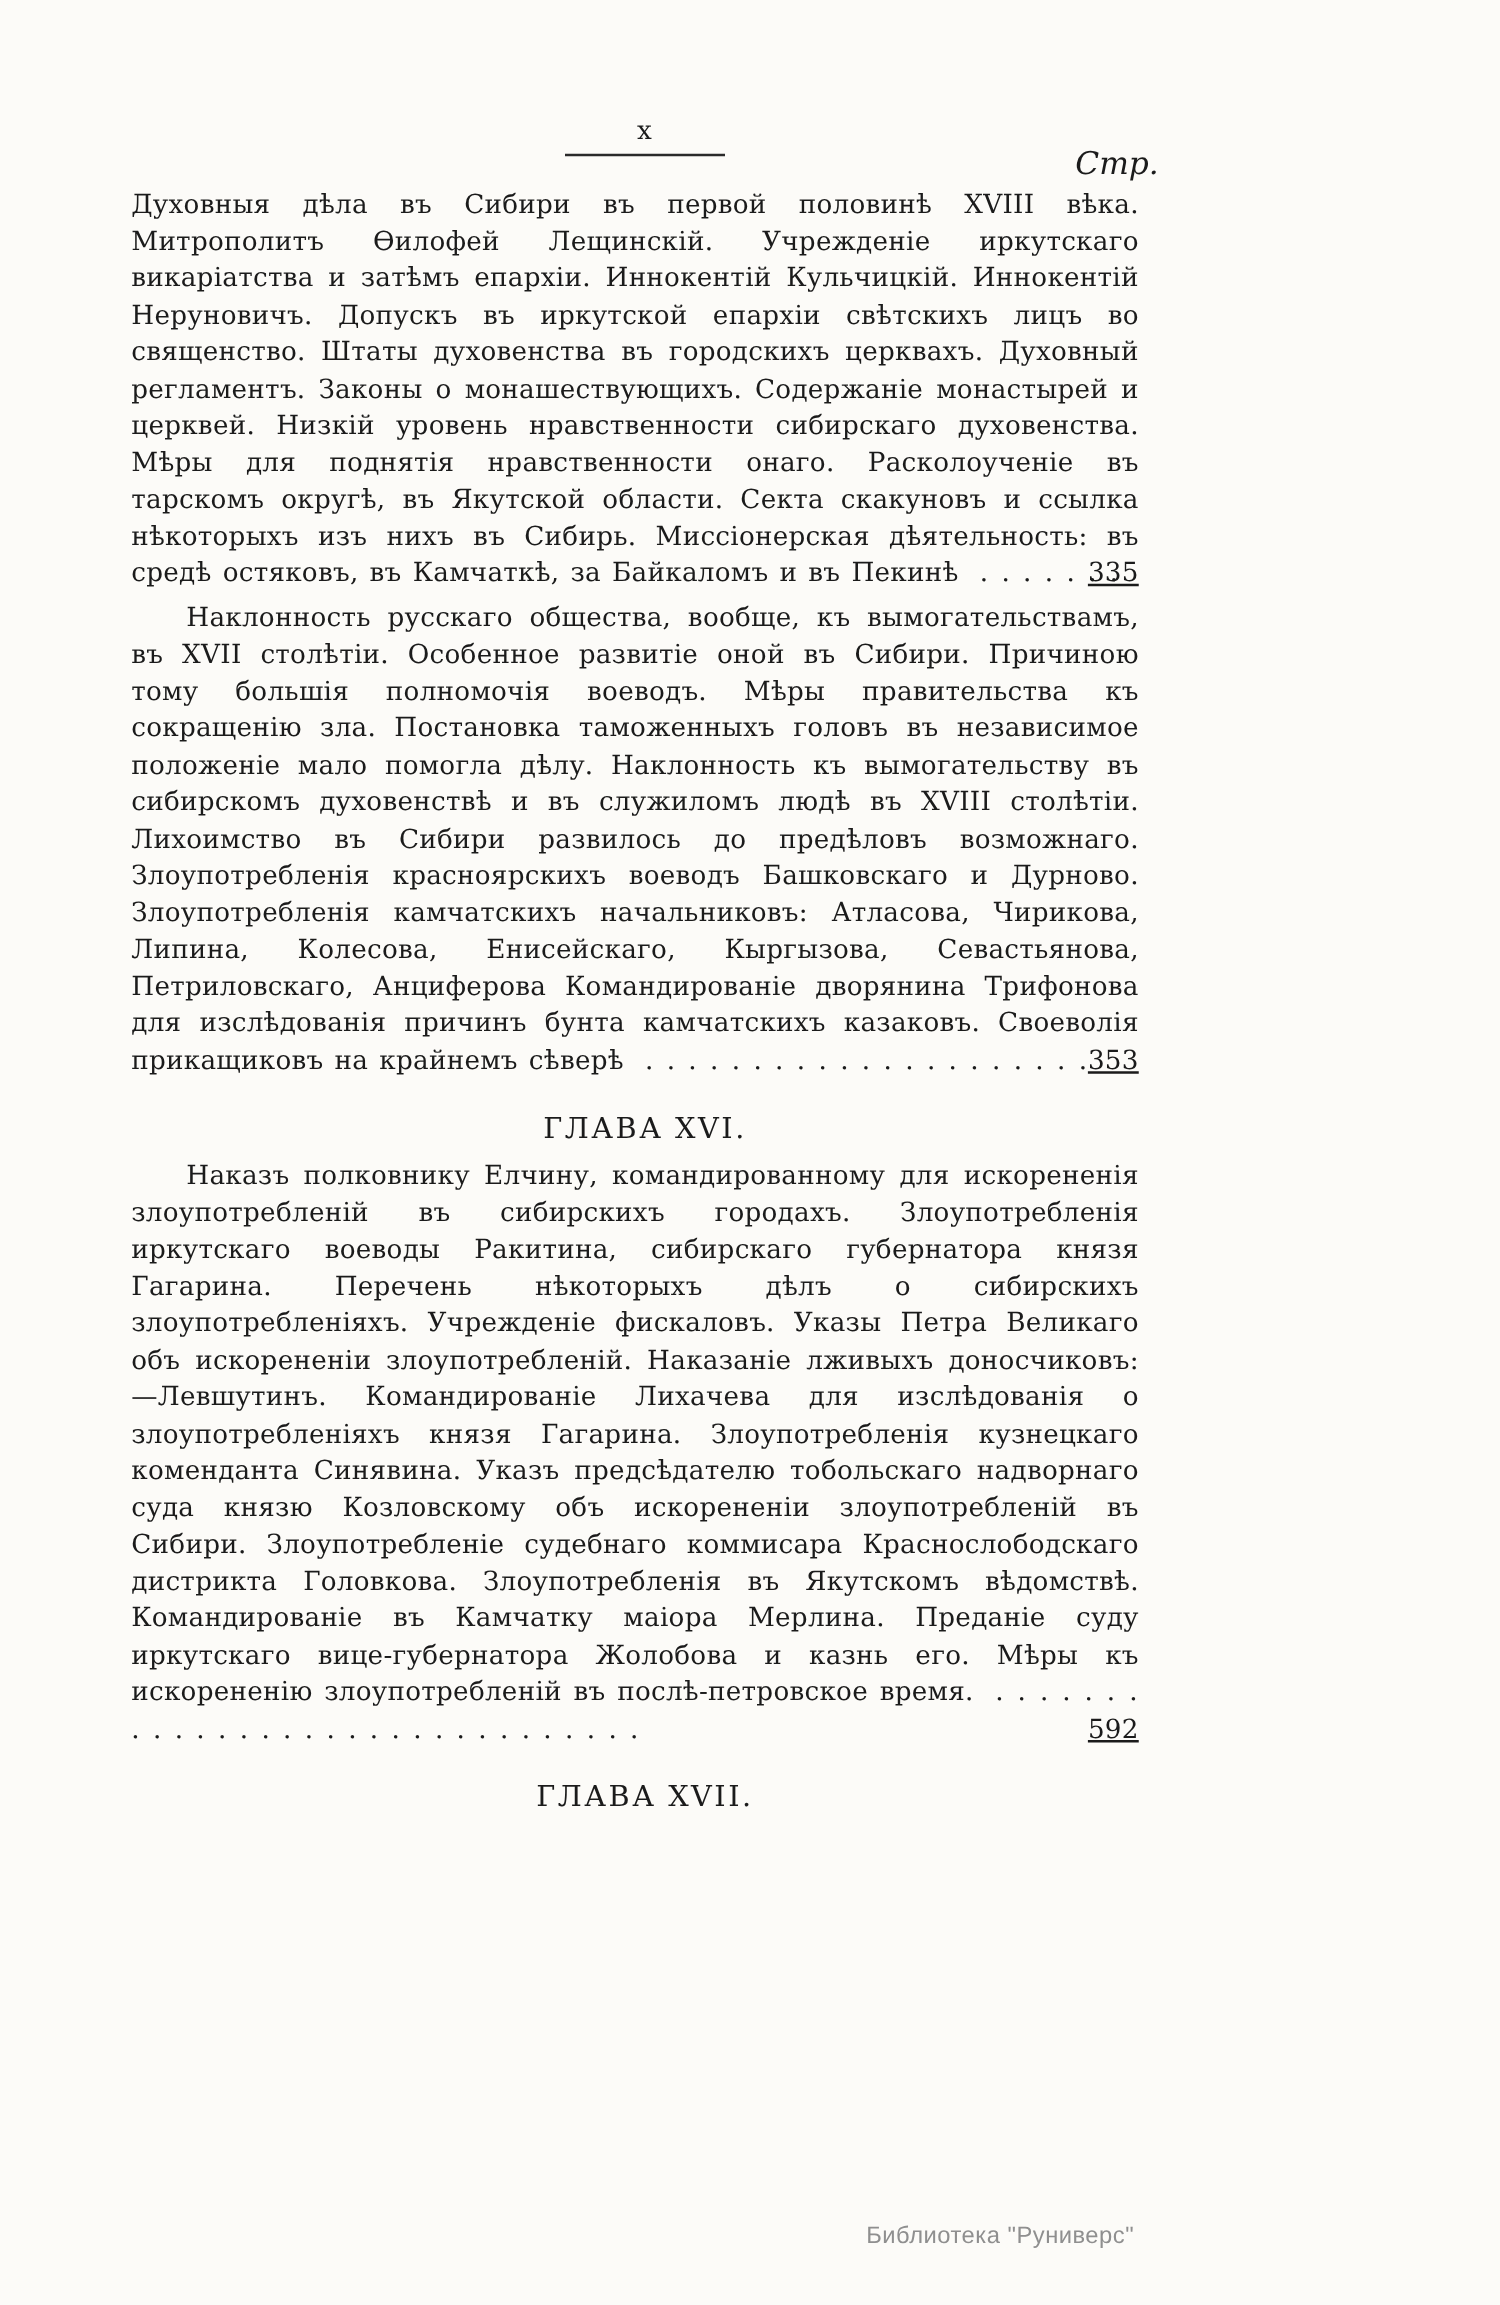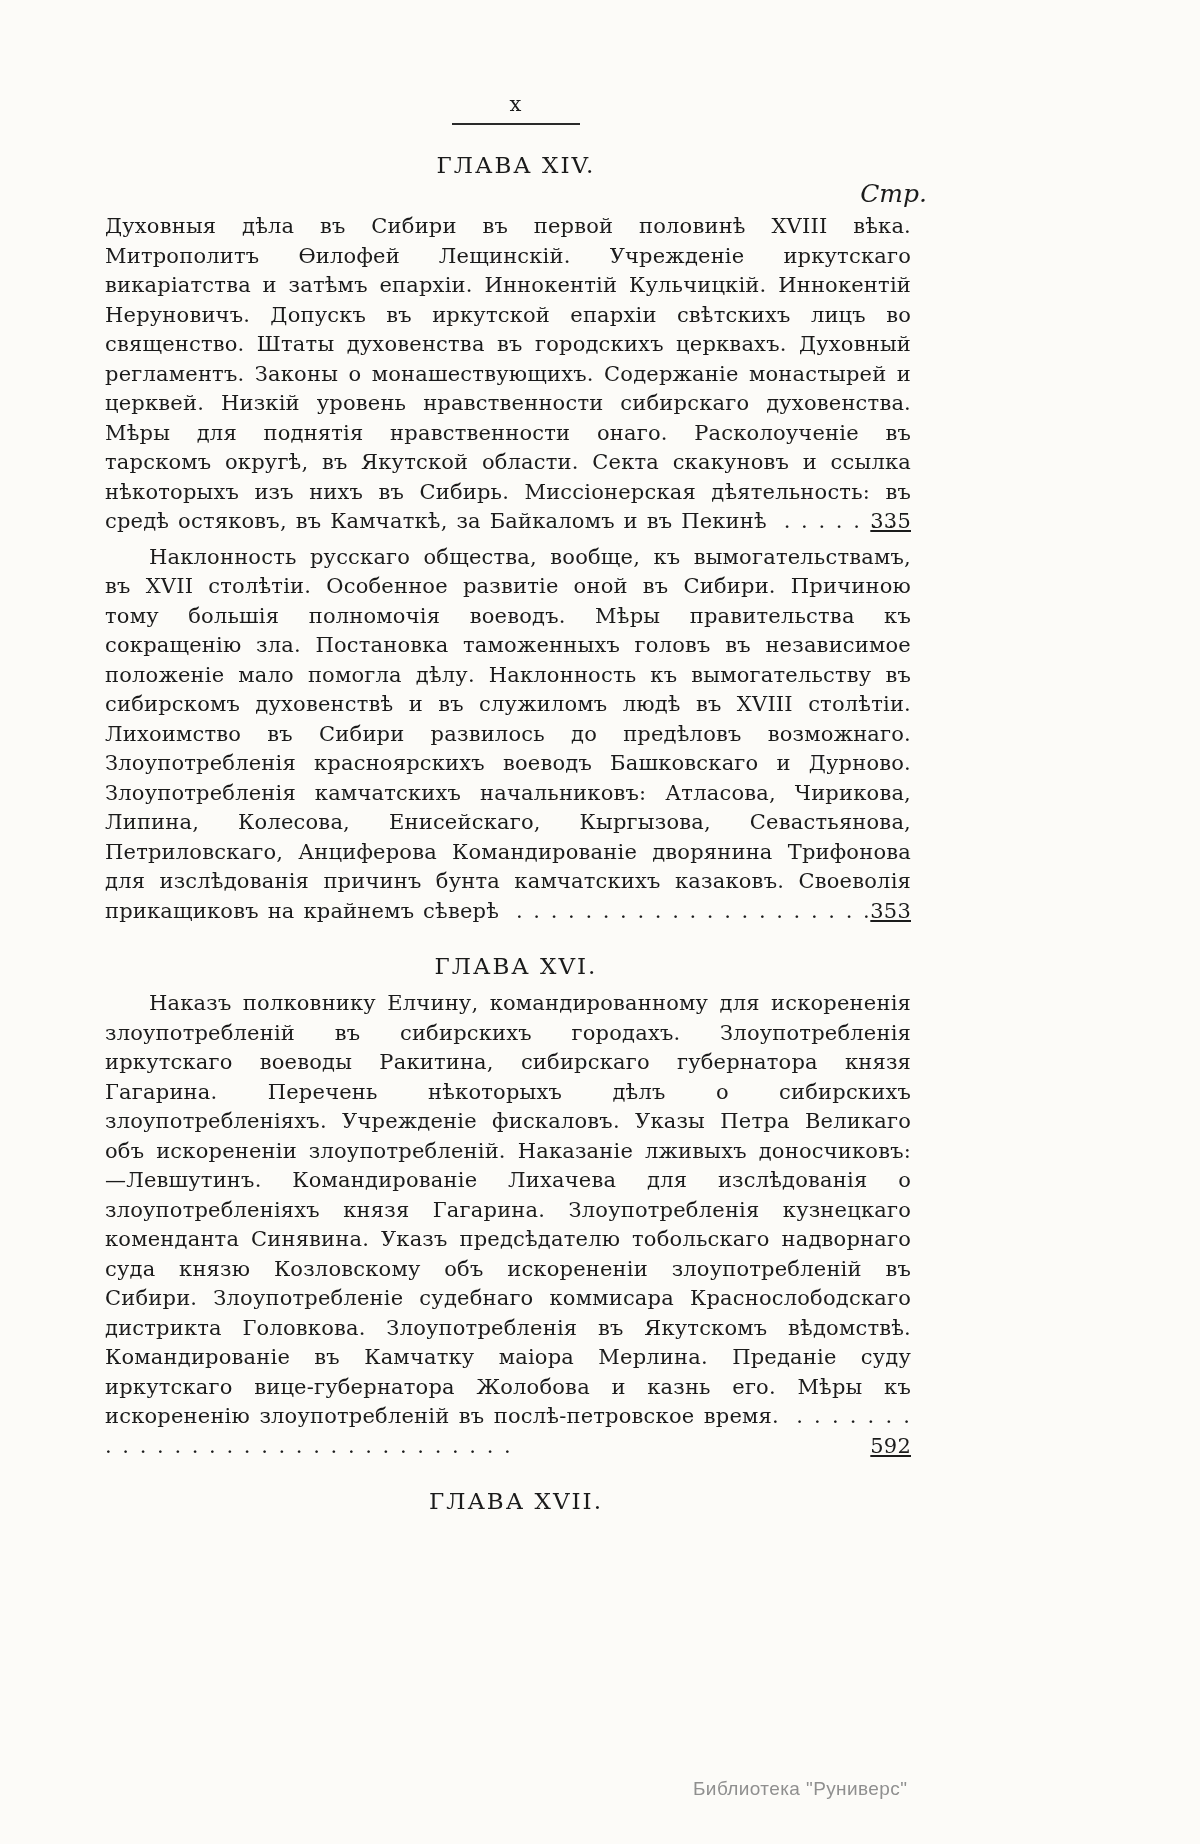--- a/index.html
+++ b/index.html
@@ -85,21 +85,20 @@
 </head>
 <body>
 
 <div class="page">
   <div class="text-block">
 
     <div class="folio">x</div>
     <div class="folio-rule"></div>
 
     <section>
-      <h2 class="chapter-heading">ГЛАВА XIV.</h2>
       <div class="str-label">Стр.</div>
       <p class="entry">
         <span>Духовныя дѣла въ Сибири въ первой половинѣ XVIII вѣка. Митрополитъ Ѳилофей Лещинскій. Учрежденіе иркутскаго викаріатства и затѣмъ епархіи. Иннокентій Кульчицкій. Иннокентій Неруновичъ. Допускъ въ иркутской епархіи свѣтскихъ лицъ во священство. Штаты духовенства въ городскихъ церквахъ. Духовный регламентъ. Законы о монашествующихъ. Содержаніе монастырей и церквей. Низкій уровень нравственности сибирскаго духовенства. Мѣры для поднятія нравственности онаго. Расколоученіе въ тарскомъ округѣ, въ Якутской области. Секта скакуновъ и ссылка нѣкоторыхъ изъ нихъ въ Сибирь. Миссіонерская дѣятельность: въ средѣ остяковъ, въ Камчаткѣ, за Байкаломъ и въ Пекинѣ</span>
         <span class="dots">. . . . . . .</span>
         <span class="pagenum">335</span>
       </p>
     </section>
 
     <section>
       <p class="entry indent">

